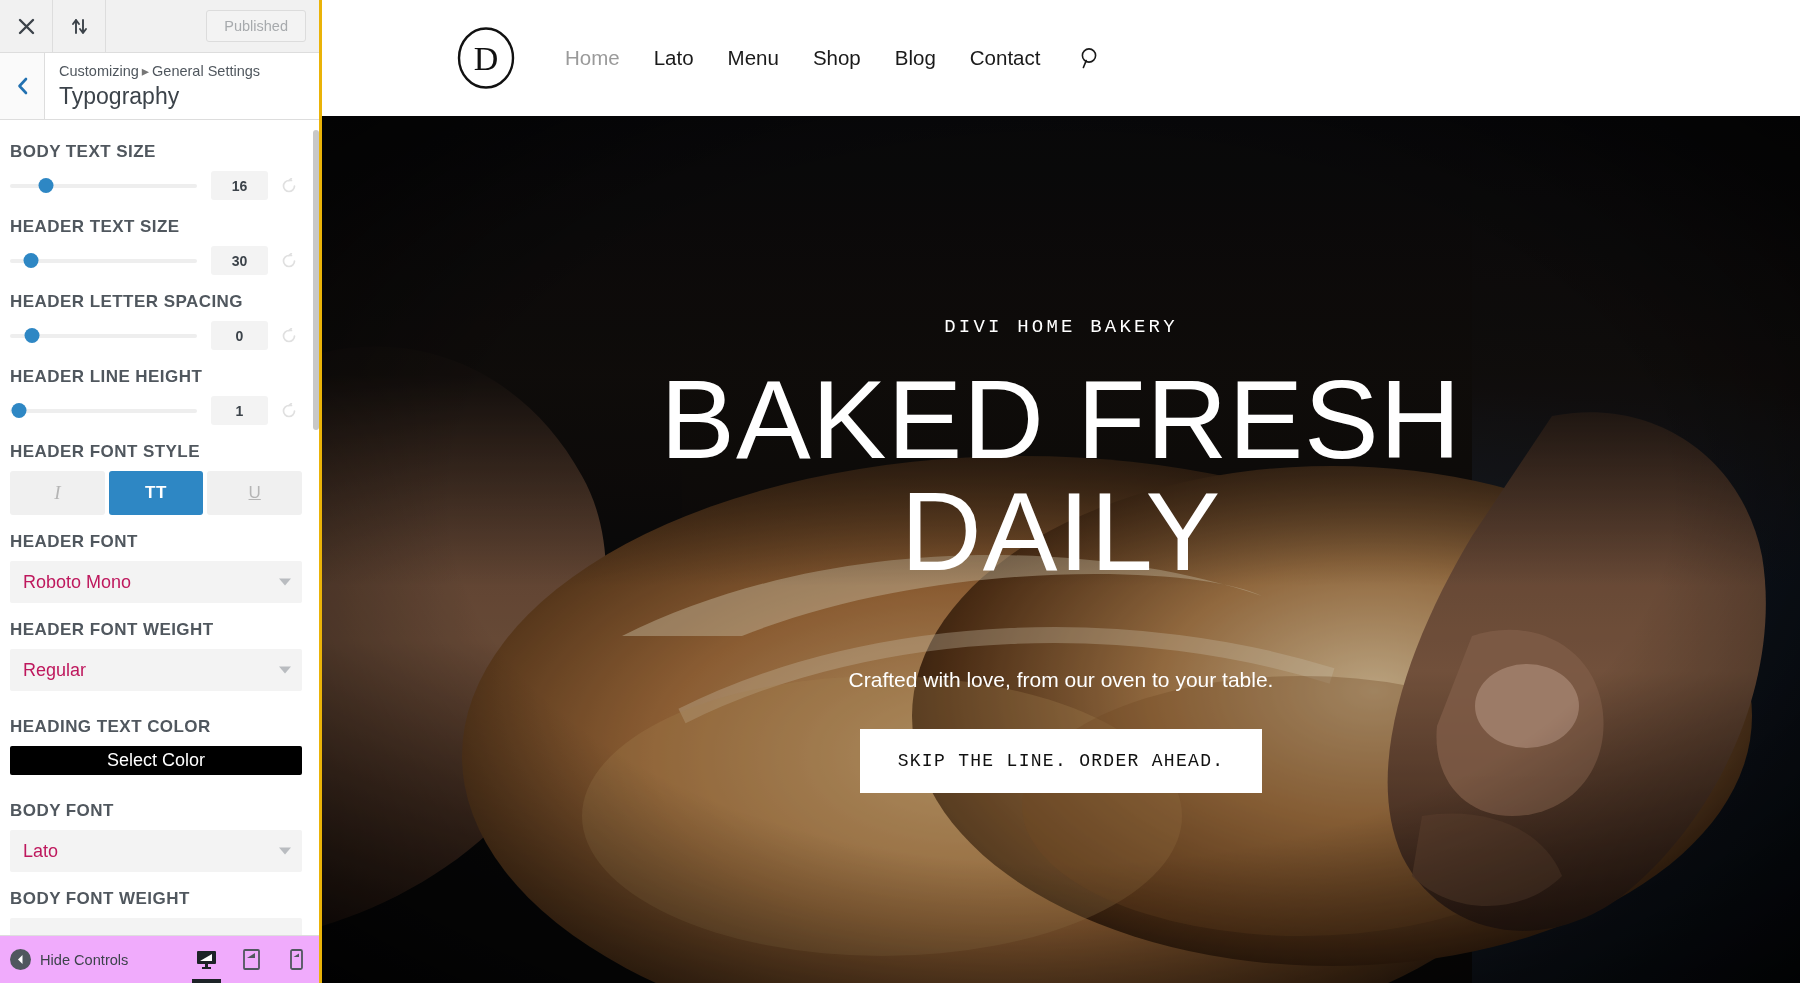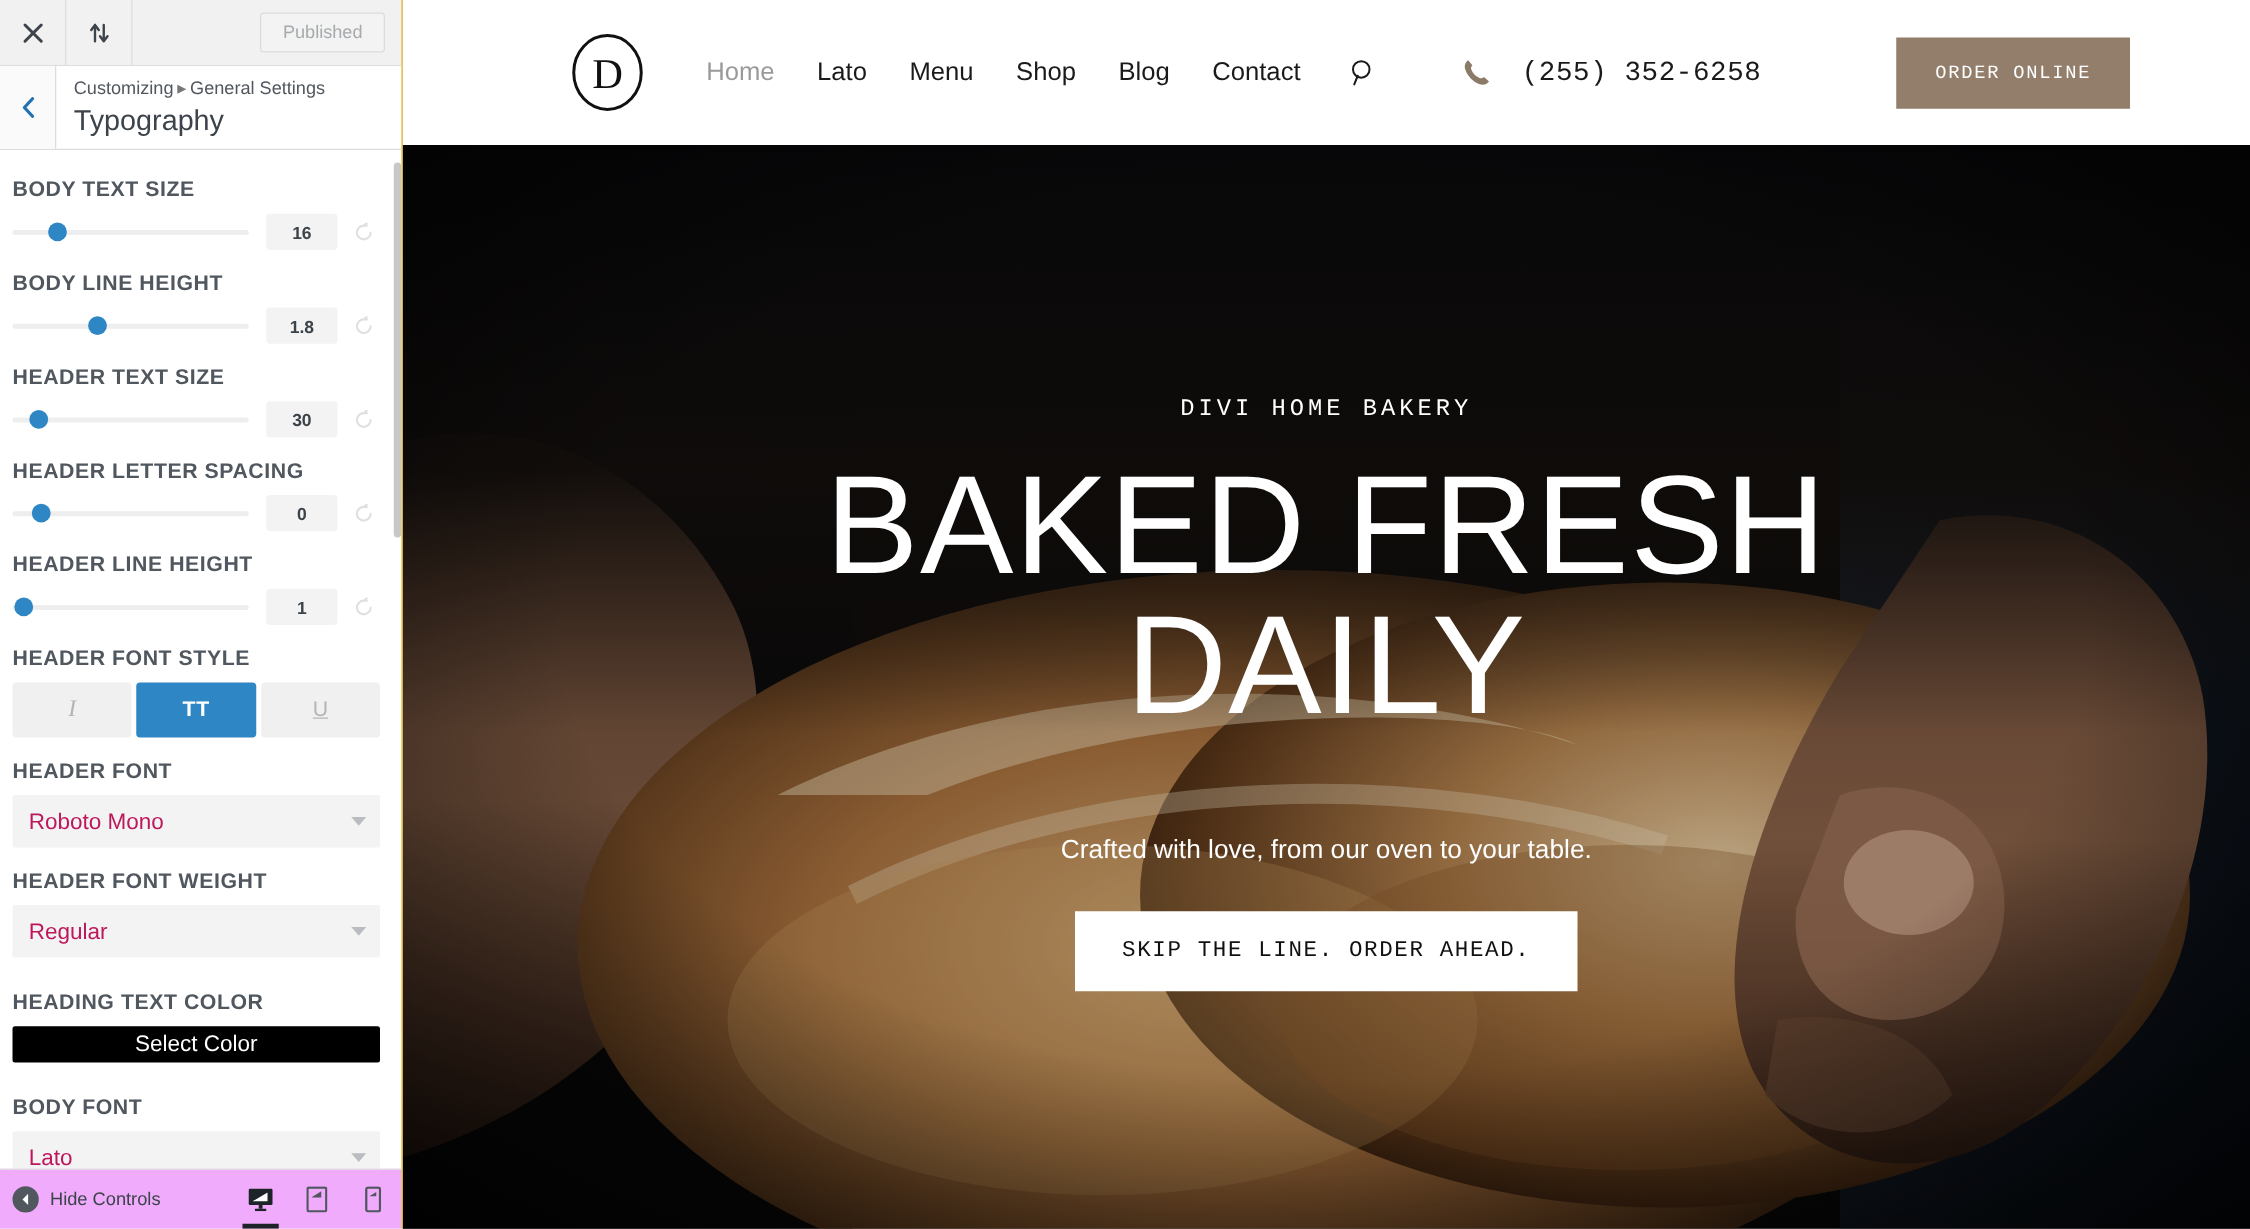--- a/index.html
+++ b/index.html
@@ -10,21 +10,21 @@
     background: #fff;
   }
   .app { position: relative; width: 1800px; height: 983px; display: flex; }
 
   
   .customizer {
     position: relative;
     width: 322px; height: 983px;
     background: #fff;
     flex: 0 0 322px;
-    border-right: 1px solid #eab308;
+    border-right: 3px solid #eab308;
     z-index: 5;
   }
   .cz-topbar {
     height: 53px; display: flex; align-items: stretch;
     background: #f1f1f1; border-bottom: 1px solid #ddd;
   }
   .cz-iconbtn {
     width: 53px; display: flex; align-items: center; justify-content: center;
     border-right: 1px solid #ddd; cursor: pointer; color: #444;
   }
@@ -245,35 +245,20 @@
           </div>
           <div class="slider-value">16</div>
           <div class="slider-reset">
             <svg width="16" height="16" viewBox="0 0 16 16">
                 <path d="M13.5 8 A5.5 5.5 0 1 1 8 2.5 L10.5 2.5 M8 2.5 L10.3 0.6" stroke="#e0e0e0" stroke-width="1.7" fill="none" stroke-linecap="round"></path>
               </svg>
           </div>
         </div>
       </div>
 
-      <div class="field">
-        <span class="field-label">BODY LINE HEIGHT</span>
-        <div class="slider-row">
-          <div class="slider-wrap">
-            <div class="slider-track"></div>
-            <div class="slider-knob" style="left:36%"></div>
-          </div>
-          <div class="slider-value">1.8</div>
-          <div class="slider-reset">
-            <svg width="16" height="16" viewBox="0 0 16 16">
-                <path d="M13.5 8 A5.5 5.5 0 1 1 8 2.5 L10.5 2.5 M8 2.5 L10.3 0.6" stroke="#e0e0e0" stroke-width="1.7" fill="none" stroke-linecap="round"></path>
-              </svg>
-          </div>
-        </div>
-      </div>
 
       <div class="field">
         <span class="field-label">HEADER TEXT SIZE</span>
         <div class="slider-row">
           <div class="slider-wrap">
             <div class="slider-track"></div>
             <div class="slider-knob" style="left:11%"></div>
           </div>
           <div class="slider-value">30</div>
           <div class="slider-reset">
@@ -417,31 +402,20 @@
         <span class="nav-link">Menu</span>
         <span class="nav-link">Shop</span>
         <span class="nav-link">Blog</span>
         <span class="nav-link">Contact</span>
         <span class="nav-search">
           <svg width="21" height="22" viewBox="0 0 21 22">
             <circle cx="9" cy="8.5" r="6.6" fill="none" stroke="#1a1a1a" stroke-width="1.6"></circle>
             <path d="M6.2 13.6 L3.4 20.5" stroke="#1a1a1a" stroke-width="1.6" stroke-linecap="round"></path>
           </svg>
         </span>
-      </div>
-      <div class="nav-right">
-        <div class="phone-wrap">
-          <span class="phone-icon">
-            <svg width="26" height="26" viewBox="0 0 26 26">
-              <path d="M5.5 3.2 C3.3 4.8 2.2 7.6 3.2 10.6 C4.8 15.6 9.6 20.6 14.8 22.4 C17.8 23.4 20.6 22.4 22.2 20.2 L18.2 16.6 C17.2 17.6 15.8 18 14.6 17.4 C11.6 16 9.4 13.8 8.1 10.8 C7.5 9.6 7.9 8.2 8.9 7.2 Z" fill="#8b7a68"></path>
-            </svg>
-          </span>
-          <span class="phone-num">(255) 352-6258</span>
-        </div>
-        <div class="order-btn">ORDER ONLINE</div>
       </div>
     </nav>
 
     <section class="hero">
       <div class="hero-bg">
         <svg width="100%" height="100%" viewBox="0 0 1478 867" preserveAspectRatio="xMidYMid slice">
           <defs>
             <radialGradient id="loaf1" cx="45%" cy="50%" r="62%">
               <stop offset="0%" stop-color="#d8b27d"></stop>
               <stop offset="45%" stop-color="#a9713e"></stop>

